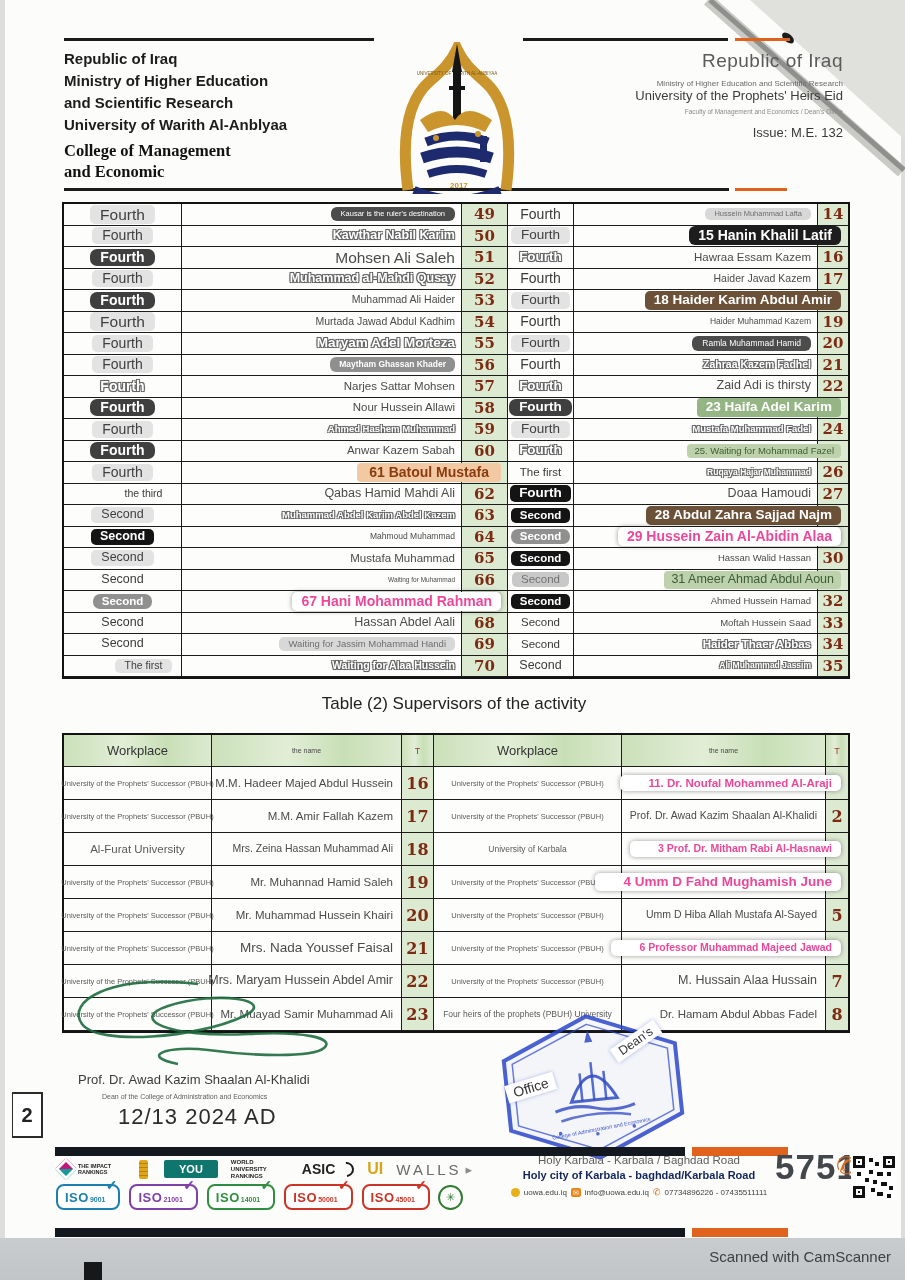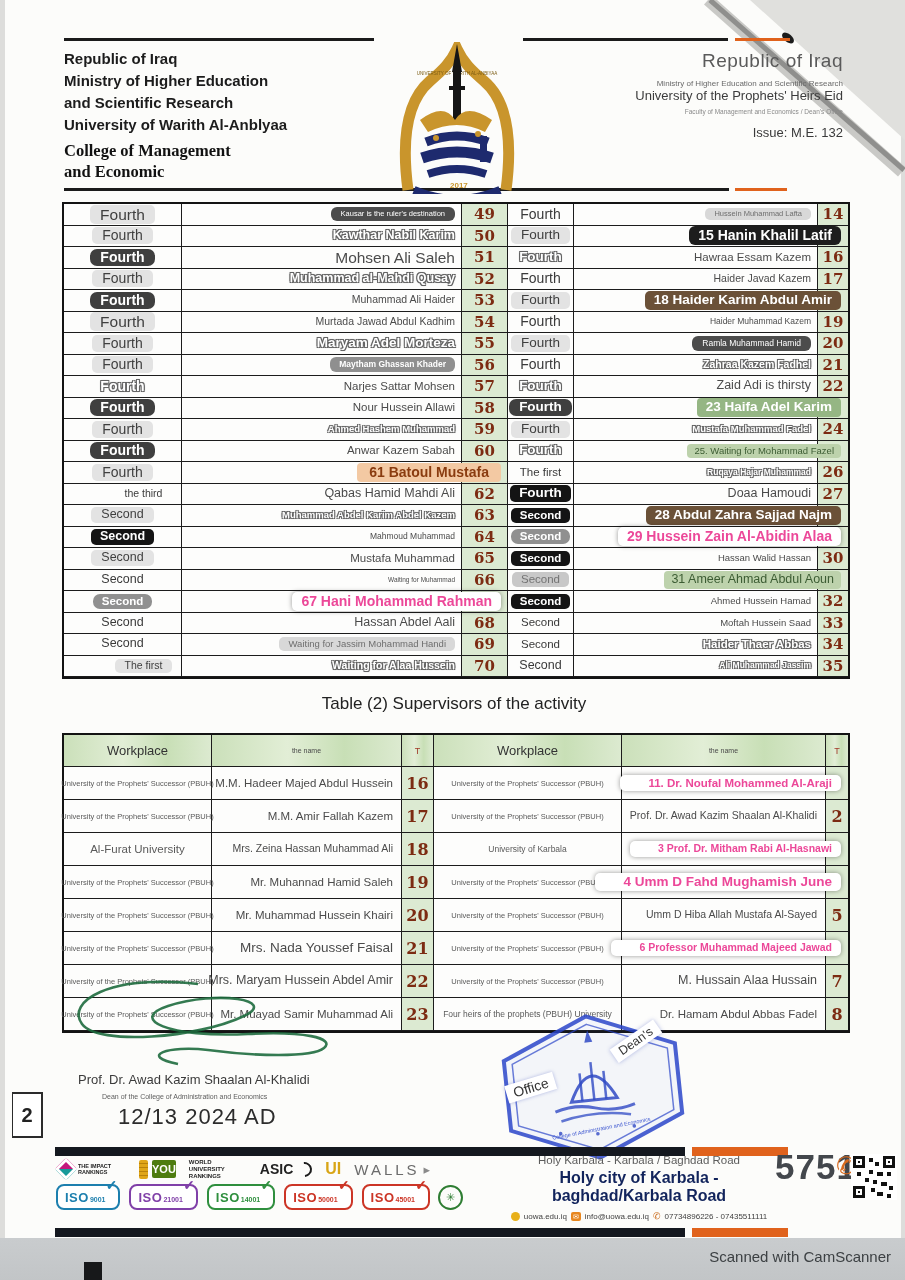--- a/index.html
+++ b/index.html
@@ -91,39 +91,39 @@
 
   
   .bar{position:absolute;height:9px;background:#14181f;}
   .bar.orange{background:#e0621c;}
   .rank-row{left:58px;top:1156px;display:flex;align-items:center;gap:13px;height:26px;}
   .rk{display:flex;align-items:center;gap:4px;color:#222;}
   .hexic{width:16px;height:16px;border-radius:3px;transform:rotate(45deg);
          background:linear-gradient(135deg,#c4177c 0 50%,#159a9a 50% 100%);box-shadow:inset 0 0 0 3px #fff;}
   .rk-impact-txt{font-size:5.5px;font-weight:bold;line-height:6.5px;width:48px;}
   .coins{width:9px;height:19px;background:repeating-linear-gradient(#e0a618 0 3px,#b9820a 3px 4px);border-radius:2px;}
-  .youbox{background:#4d7c0f;color:#fff;font-weight:bold;font-size:11px;padding:3px 0;border-radius:2px;}
+  .youbox{background:#0f766e;color:#fff;font-weight:bold;font-size:11px;padding:3px 15px;border-radius:2px;margin-left:12px;}
   .rk-wur{font-size:6px;font-weight:bold;line-height:7px;width:58px;}
   .rk-asic{font-size:14px;font-weight:bold;}
   .swoosh{width:11px;height:11px;border:2.5px solid #1d1d1d;border-radius:50%;border-left-color:transparent;border-bottom-color:transparent;transform:rotate(40deg);}
   .rk-ui{font-size:16px;font-weight:bold;color:#d8a516;}
   .rk-walls{font-size:15px;color:#6b6b6b;letter-spacing:3px;}
   .warrow{color:#8a8a8a;font-size:13px;}
   .iso-row{left:56px;top:1184px;display:flex;align-items:center;gap:9px;}
   .iso{position:relative;border:2px solid;border-radius:8px;padding:2px 13px 2px 7px;font-weight:bold;background:#fff;}
   .iso .w{font-size:13px;letter-spacing:.5px;}
   .iso .n{font-size:7px;margin-left:1px;}
   .iso .ck{position:absolute;top:-9px;right:1px;font-size:14px;font-weight:bold;}
   .iso-1{color:#1c7fae;border-color:#1c7fae;} .iso-2{color:#8040a8;border-color:#8040a8;}
   .iso-3{color:#2f8f3e;border-color:#2f8f3e;} .iso-4{color:#cc3526;border-color:#cc3526;}
   .iso-5{color:#cc3526;border-color:#cc3526;}
   .leafring{width:21px;height:21px;border:2px solid #2e7d32;border-radius:50%;display:flex;align-items:center;justify-content:center;color:#2e7d32;font-size:11px;}
   .addr{left:495px;top:1154px;width:288px;text-align:center;}
   .addr1{font-size:11.5px;color:#5c5c5c;}
-  .addr2{font-size:16px;font-weight:bold;color:#12245c;margin-top:3px;}
+  .addr2{font-size:11px;font-weight:bold;color:#12245c;margin-top:3px;}
   .contact{font-size:8px;color:#3f3f3f;margin-top:6px;display:flex;justify-content:center;align-items:center;gap:4px;}
   .webic{display:inline-block;width:9px;height:9px;border-radius:50%;background:#e8b019;}
   .mailic{display:inline-block;background:#e8861d;color:#fff;font-size:7px;padding:0 2px;border-radius:2px;line-height:9px;}
   .phic{color:#c96a1a;font-size:9px;}
   .bignum{left:775px;top:1147px;font-size:35px;font-weight:bold;color:#43474c;letter-spacing:1px;}
   .bigphone{left:836px;top:1152px;font-size:24px;color:#d96b1f;transform:rotate(8deg);}
   .qr{left:851px;top:1154px;}
   .scanstrip{left:0;top:1238px;width:905px;height:42px;background:linear-gradient(#c9ccce,#c2c5c7);}
   .scantext{right:14px;top:1248px;font-size:15px;color:#3c4043;}
   .blackbox{left:84px;top:1262px;width:18px;height:18px;background:#17181a;}

